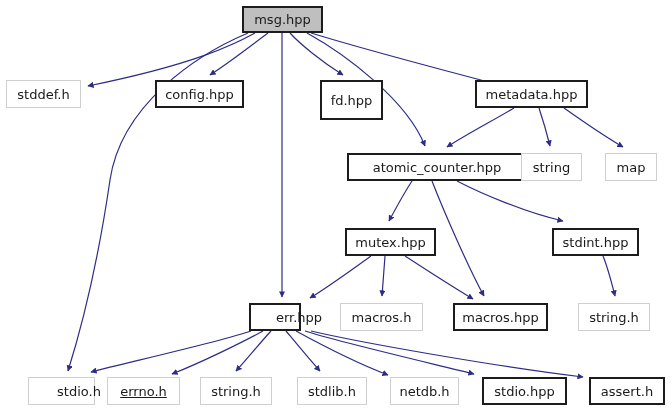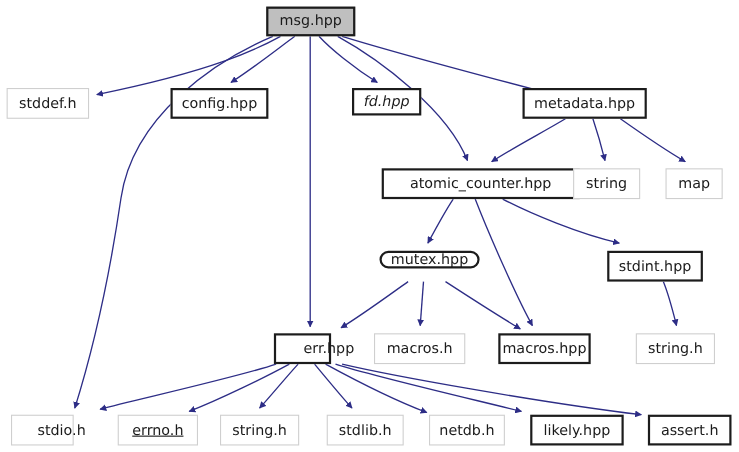--- a/index.html
+++ b/index.html
@@ -94,68 +94,68 @@
   <div id="node-layer">
       <div class="node root" style="left: 242px; top: 6px; width: 81px; height: 27px;">
         <span class="node-label">msg.hpp</span>
       </div>
       <div class="node system" style="left: 6px; top: 80px; width: 75px; height: 28px;">
         <span class="node-label">stddef.h</span>
       </div>
       <div class="node project" style="left: 155px; top: 80px; width: 89px; height: 28px;">
         <span class="node-label">config.hpp</span>
       </div>
-      <div class="node project" style="left: 320px; top: 80px; width: 63px; height: 25px; font-style: italic;">
+      <div class="node project" style="left: 320px; top: 80px; width: 63px; height: 40px;">
         <span class="node-label">fd.hpp</span>
       </div>
       <div class="node project" style="left: 475px; top: 80px; width: 113px; height: 28px;">
         <span class="node-label">metadata.hpp</span>
       </div>
       <div class="node project" style="left: 347px; top: 153px; width: 180px; height: 28px;">
         <span class="node-label">atomic_counter.hpp</span>
       </div>
       <div class="node system" style="left: 521px; top: 153px; width: 61px; height: 28px;">
         <span class="node-label">string</span>
       </div>
       <div class="node system" style="left: 605px; top: 153px; width: 52px; height: 28px; justify-content: center;">
         <span class="node-label">map</span>
       </div>
-      <div class="node project" style="left: 345px; top: 228px; width: 91px; height: 16px; border-radius: 10px;">
+      <div class="node project" style="left: 345px; top: 228px; width: 91px; height: 28px;">
         <span class="node-label">mutex.hpp</span>
       </div>
       <div class="node project" style="left: 552px; top: 228px; width: 87px; height: 28px;">
         <span class="node-label">stdint.hpp</span>
       </div>
       <div class="node project" style="left: 249px; top: 303px; width: 48px; height: 28px; padding-left: 48px;">
         <span class="node-label">err.hpp</span>
       </div>
       <div class="node system" style="left: 340px; top: 303px; width: 83px; height: 28px;">
         <span class="node-label">macros.h</span>
       </div>
-      <div class="node project" style="left: 453px; top: 303px; width: 84px; height: 28px;">
+      <div class="node project" style="left: 453px; top: 303px; width: 95px; height: 28px;">
         <span class="node-label">macros.hpp</span>
       </div>
       <div class="node system" style="left: 578px; top: 303px; width: 72px; height: 28px;">
         <span class="node-label">string.h</span>
       </div>
-      <div class="node system" style="left: 10px; top: 377px; width: 57px; height: 28px; padding-left: 35px;">
+      <div class="node system" style="left: 28px; top: 377px; width: 67px; height: 28px; padding-left: 35px;">
         <span class="node-label">stdio.h</span>
       </div>
       <div class="node system" style="left: 107px; top: 377px; width: 73px; height: 28px; text-decoration: underline;">
         <span class="node-label">errno.h</span>
       </div>
       <div class="node system" style="left: 200px; top: 377px; width: 72px; height: 28px;">
         <span class="node-label">string.h</span>
       </div>
       <div class="node system" style="left: 297px; top: 377px; width: 70px; height: 28px;">
         <span class="node-label">stdlib.h</span>
       </div>
       <div class="node system" style="left: 390px; top: 377px; width: 69px; height: 28px;">
         <span class="node-label">netdb.h</span>
       </div>
       <div class="node project" style="left: 482px; top: 377px; width: 85px; height: 28px;">
-        <span class="node-label">likely.hpp</span>
+        <span class="node-label">stdio.hpp</span>
       </div>
       <div class="node project" style="left: 589px; top: 377px; width: 76px; height: 28px;">
         <span class="node-label">assert.h</span>
       </div>
     </div>
 </div>
 
 </body></html>

